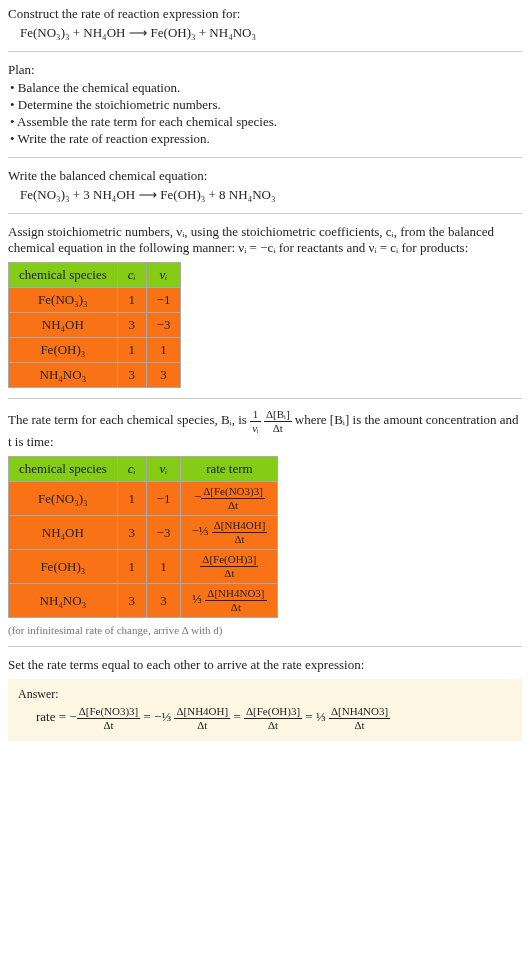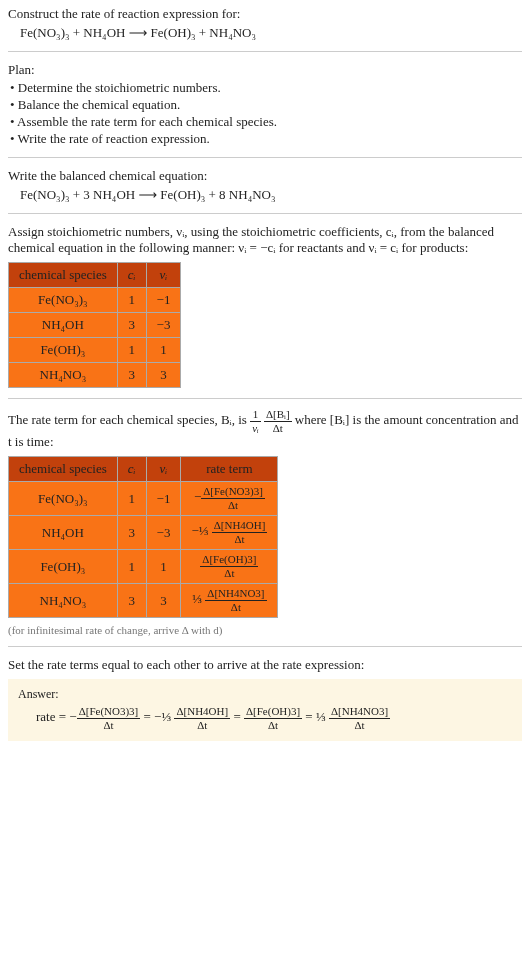--- a/index.html
+++ b/index.html
@@ -17,21 +17,21 @@
 .bullet-list { margin: 2px 0 2px 2px; }
 .bullet-list div { margin: 1px 0; }
 table.data { border-collapse: collapse; margin: 6px 0; }
 table.data th, table.data td {
   border: 1px solid #aaa;
   padding: 4px 10px;
   text-align: center;
   font-weight: normal;
   background: #f97316;
 }
-table.data th { background: #c2410c; }
+table.data th { background: #84cc16; }
 .small-note { font-size: 11px; color: #777; margin-top: 3px; }
 .answer-box {
   background: #fdf6e3;
   padding: 8px 10px 10px 10px;
   margin-top: 6px;
 }
 .answer-box .ans-label { font-size: 12px; margin-bottom: 4px; }
 .answer-box .ans-eq { font-size: 13px; margin-left: 18px; }
 .answer-box .ans-note { font-size: 11px; color: #777; margin-top: 4px; margin-left: 18px; }
 .frac { display: inline-block; vertical-align: middle; text-align: center; font-size: 11px; line-height: 1; }
@@ -45,22 +45,22 @@
 <div class="section">
   <div>Construct the rate of reaction expression for:</div>
   <div class="eqline">Fe(NO₃)₃ + NH₄OH ⟶ Fe(OH)₃ + NH₄NO₃</div>
 </div>
 
 <hr>
 
 <div class="section">
   <div>Plan:</div>
   <div class="bullet-list">
+    <div>• Balance the chemical equation.</div>
     <div>• Determine the stoichiometric numbers.</div>
-    <div>• Balance the chemical equation.</div>
     <div>• Assemble the rate term for each chemical species.</div>
     <div>• Write the rate of reaction expression.</div>
   </div>
 </div>
 
 <hr>
 
 <div class="section">
   <div>Write the balanced chemical equation:</div>
   <div class="eqline">Fe(NO₃)₃ + 3 NH₄OH ⟶ Fe(OH)₃ + 8 NH₄NO₃</div>

